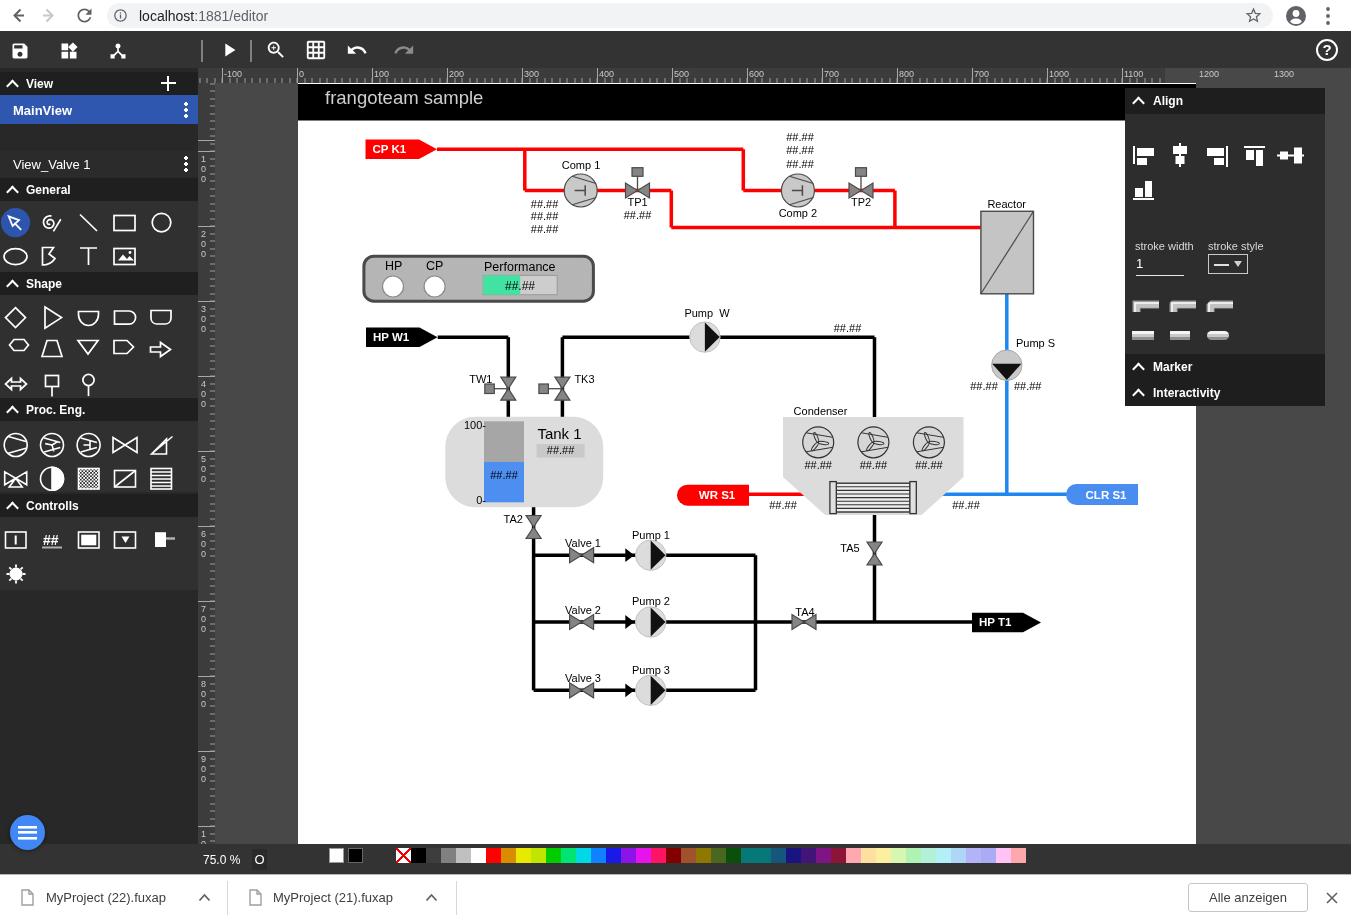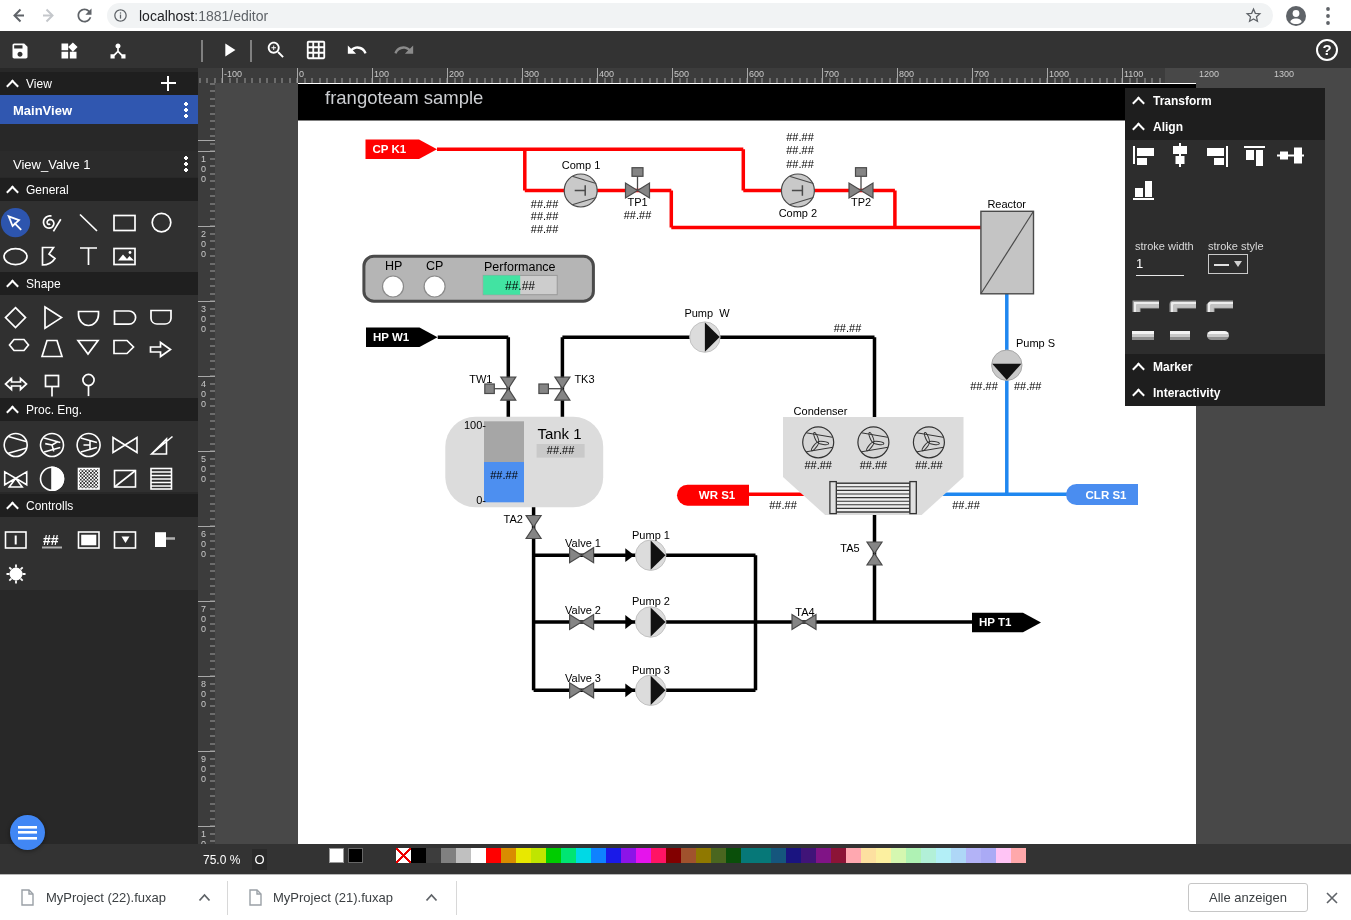--- a/index.html
+++ b/index.html
@@ -14,21 +14,21 @@
 #vruler{left:198px;top:83px;width:17px;height:761px;background:#3c3c3c;
  background-image:repeating-linear-gradient(180deg,#9b9b9b 0 1px,transparent 1px 7.5px),repeating-linear-gradient(180deg,#a8a8a8 0 1px,transparent 1px 75px);
  background-size:5px 100%,100% 100%;background-position:right 0 top 0.5px,0 68px;background-repeat:repeat-y,repeat;overflow:hidden}
 .hlab{position:absolute;top:1px;font-size:9px;color:#c9c9c9}
 .vlab{position:absolute;left:3px;font-size:9px;line-height:10px;color:#c9c9c9;text-align:left}
 #workspace{left:215px;top:83px;width:1136px;height:761px;background:#484848}
 #canvas{left:298px;top:83px;width:898px;height:914px;background:#fff}
 #statusbar{left:0;top:844px;width:1351px;height:30px;background:#333}
 #downloads{left:0;top:874px;width:1351px;height:46px;background:#fff;border-top:1px solid #b6b6b6}
 .sw{position:absolute;top:4px;width:15px;height:15px}
-.sechead{position:absolute;left:0;width:100%;background:#1f1f1f;color:#fff;font-size:12px;font-weight:normal}
+.sechead{position:absolute;left:0;width:100%;background:#1f1f1f;color:#fff;font-size:12px;font-weight:bold}
 .sechead span{position:absolute;left:26px;top:50%;transform:translateY(-50%)}
 .chev{position:absolute;left:8px;top:50%;width:9px;height:9px;border-left:2.5px solid #fff;border-top:2.5px solid #fff;transform:translateY(-28%) rotate(45deg)}
 .viewrow{position:absolute;left:0;width:100%;color:#fff;font-size:13px}
 .viewrow span{position:absolute;left:13px;top:50%;transform:translateY(-50%)}
 .dots3{position:absolute;right:10px;top:50%;width:4px;height:17px;transform:translateY(-50%);
  background:radial-gradient(circle 1.9px at 2px 2.5px,#fff 95%,transparent),radial-gradient(circle 1.9px at 2px 8.5px,#fff 95%,transparent),radial-gradient(circle 1.9px at 2px 14.5px,#fff 95%,transparent);background-repeat:no-repeat}
 svg{display:block}
 #rightpanel{left:1125px;top:88px;width:200px;height:318px;background:#2d2d2d}
 .rphead{position:relative;width:100%;height:26px;background:#1e1e1e;color:#fff;font-size:12px;font-weight:bold}
 .rphead span{position:absolute;left:28px;top:50%;transform:translateY(-50%)}
@@ -389,24 +389,20 @@
       <text x="276.4" y="299.5" font-size="11" text-anchor="start" fill="#000" font-weight="normal">TK3</text>
       <text x="261.5" y="355.5" font-size="15" text-anchor="middle" fill="#000" font-weight="normal">Tank 1</text>
       <text x="188" y="345.6" font-size="11" text-anchor="end" fill="#000" font-weight="normal">100-</text>
       <text x="188" y="420.6" font-size="11" text-anchor="end" fill="#000" font-weight="normal">0-</text>
     </svg>
   </div>
 
 <div id="rightpanel" class="abs">
     <div class="rphead">
       <div class="chev"></div>
-      <span>Transform</span>
-    </div>
-    <div class="rphead">
-      <div class="chev"></div>
       <span>Align</span>
     </div>
     <div class="abs" style="left:0;top:52px;width:100%;height:68px">
       <svg width="200" height="68" viewBox="0 0 200 68">
 <g fill="#fff">
 <rect x="8" y="54" width="2" height="18" transform="translate(0 -48)"></rect>
           <rect x="12" y="8" width="17" height="8"></rect>
           <rect x="12" y="18" width="10" height="7"></rect>
 <g transform="translate(37,0)">
             <rect x="11" y="6" width="14" height="8"></rect>

